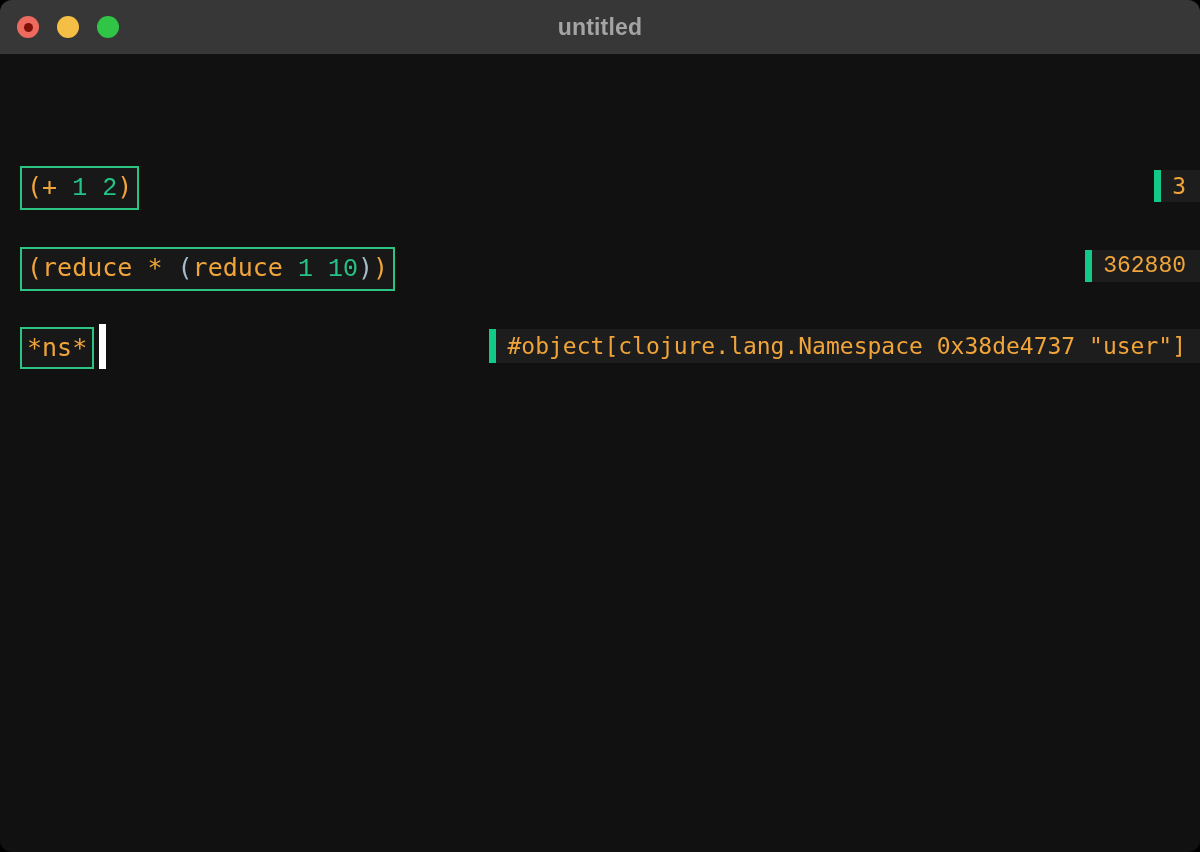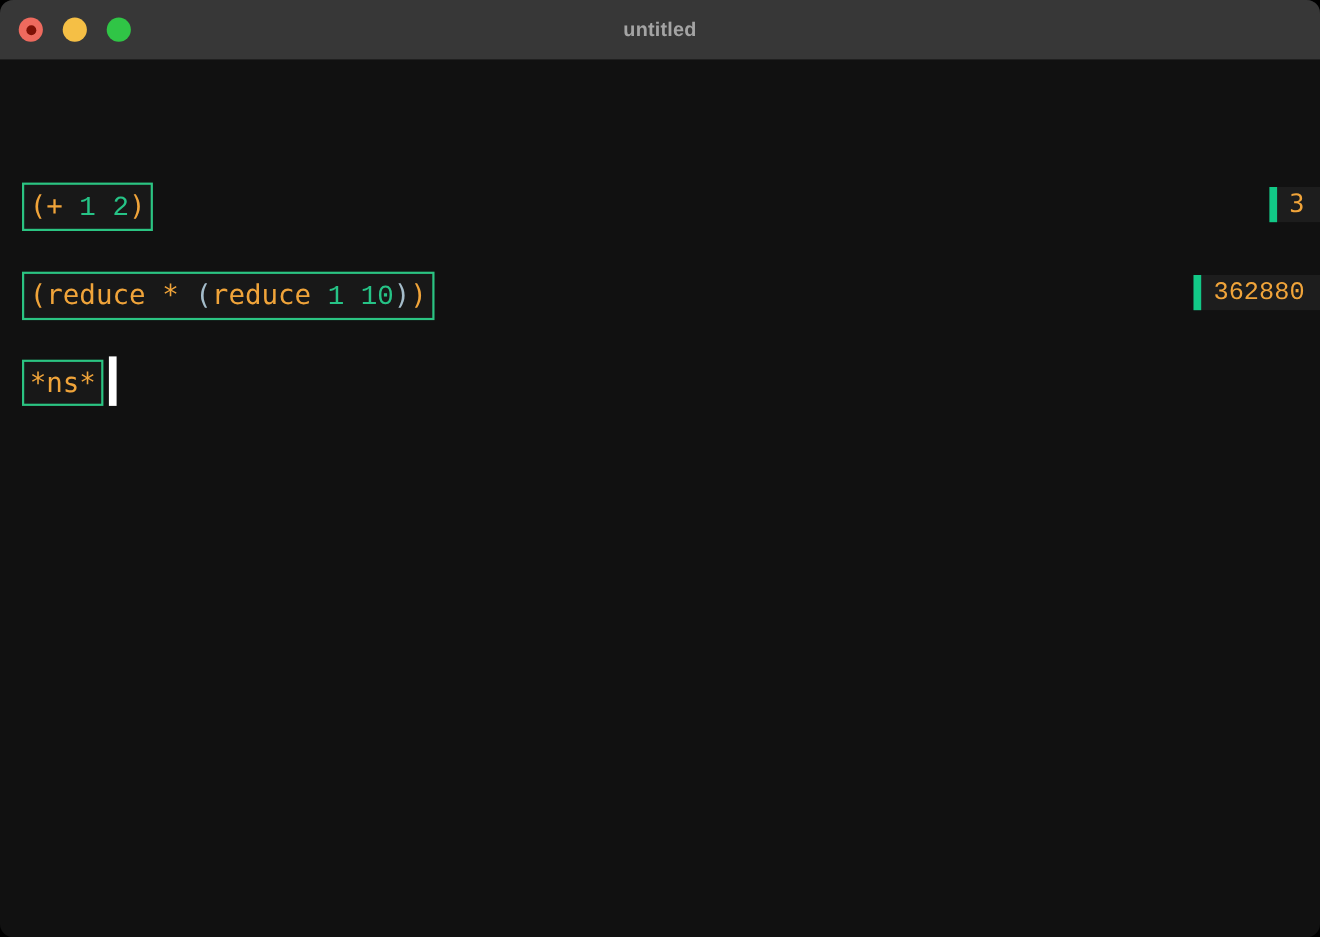--- a/index.html
+++ b/index.html
@@ -51,21 +51,21 @@
   .close-dot {
     width: 9px;
     height: 9px;
     border-radius: 50%;
     background: #7e1106;
   }
   .title {
     color: #a4a4a4;
     font-family: "Liberation Sans", sans-serif;
     font-weight: 700;
-    font-size: 18px;
+    font-size: 23px;
     letter-spacing: 0.2px;
   }
   
   .cell {
     position: absolute;
     left: 20px;
     border: 2px solid #2bc482;
     background: #181818;
     padding: 3px 5px;
     font-size: 25px;
@@ -135,14 +135,18 @@
   </div>
 
   <div class="cell cell2"><span class="tk-orange">(reduce * </span><span class="tk-blue">(</span><span class="tk-orange">reduce </span><span class="tk-green">1 10</span><span class="tk-blue">)</span><span class="tk-orange">)</span></div>
   <div class="result result2">
     <div class="bar"></div>
     <span class="result-text">362880</span>
   </div>
 
   <div class="cell cell3"><span class="tk-orange">*ns*</span></div>
   <div class="cursor"></div>
+  <div class="result result3">
+    <div class="bar"></div>
+    <span class="result-text">#object[clojure.lang.Namespace 0x38de4737 "user"]</span>
+  </div>
 
 </div>
 
 </body></html>

